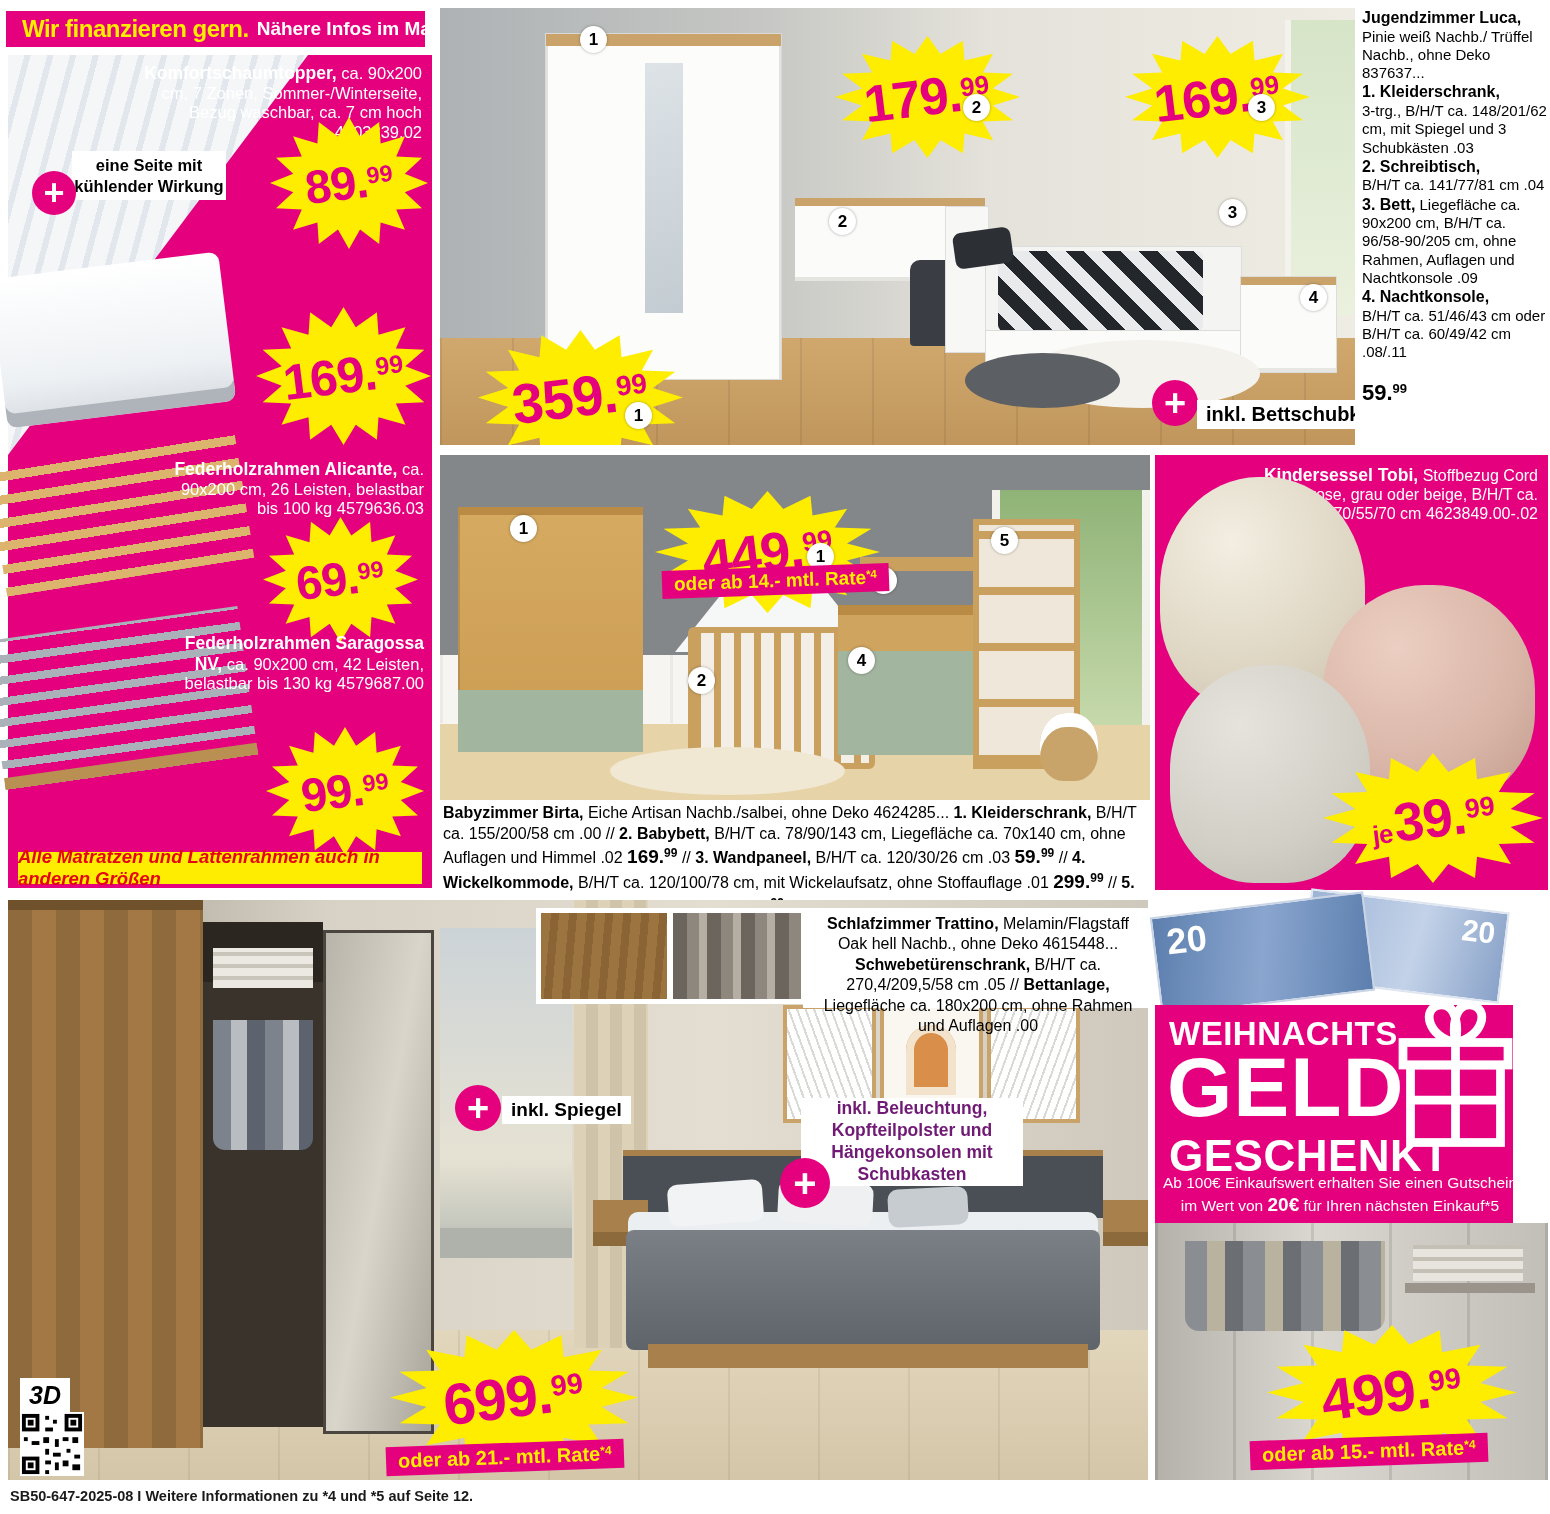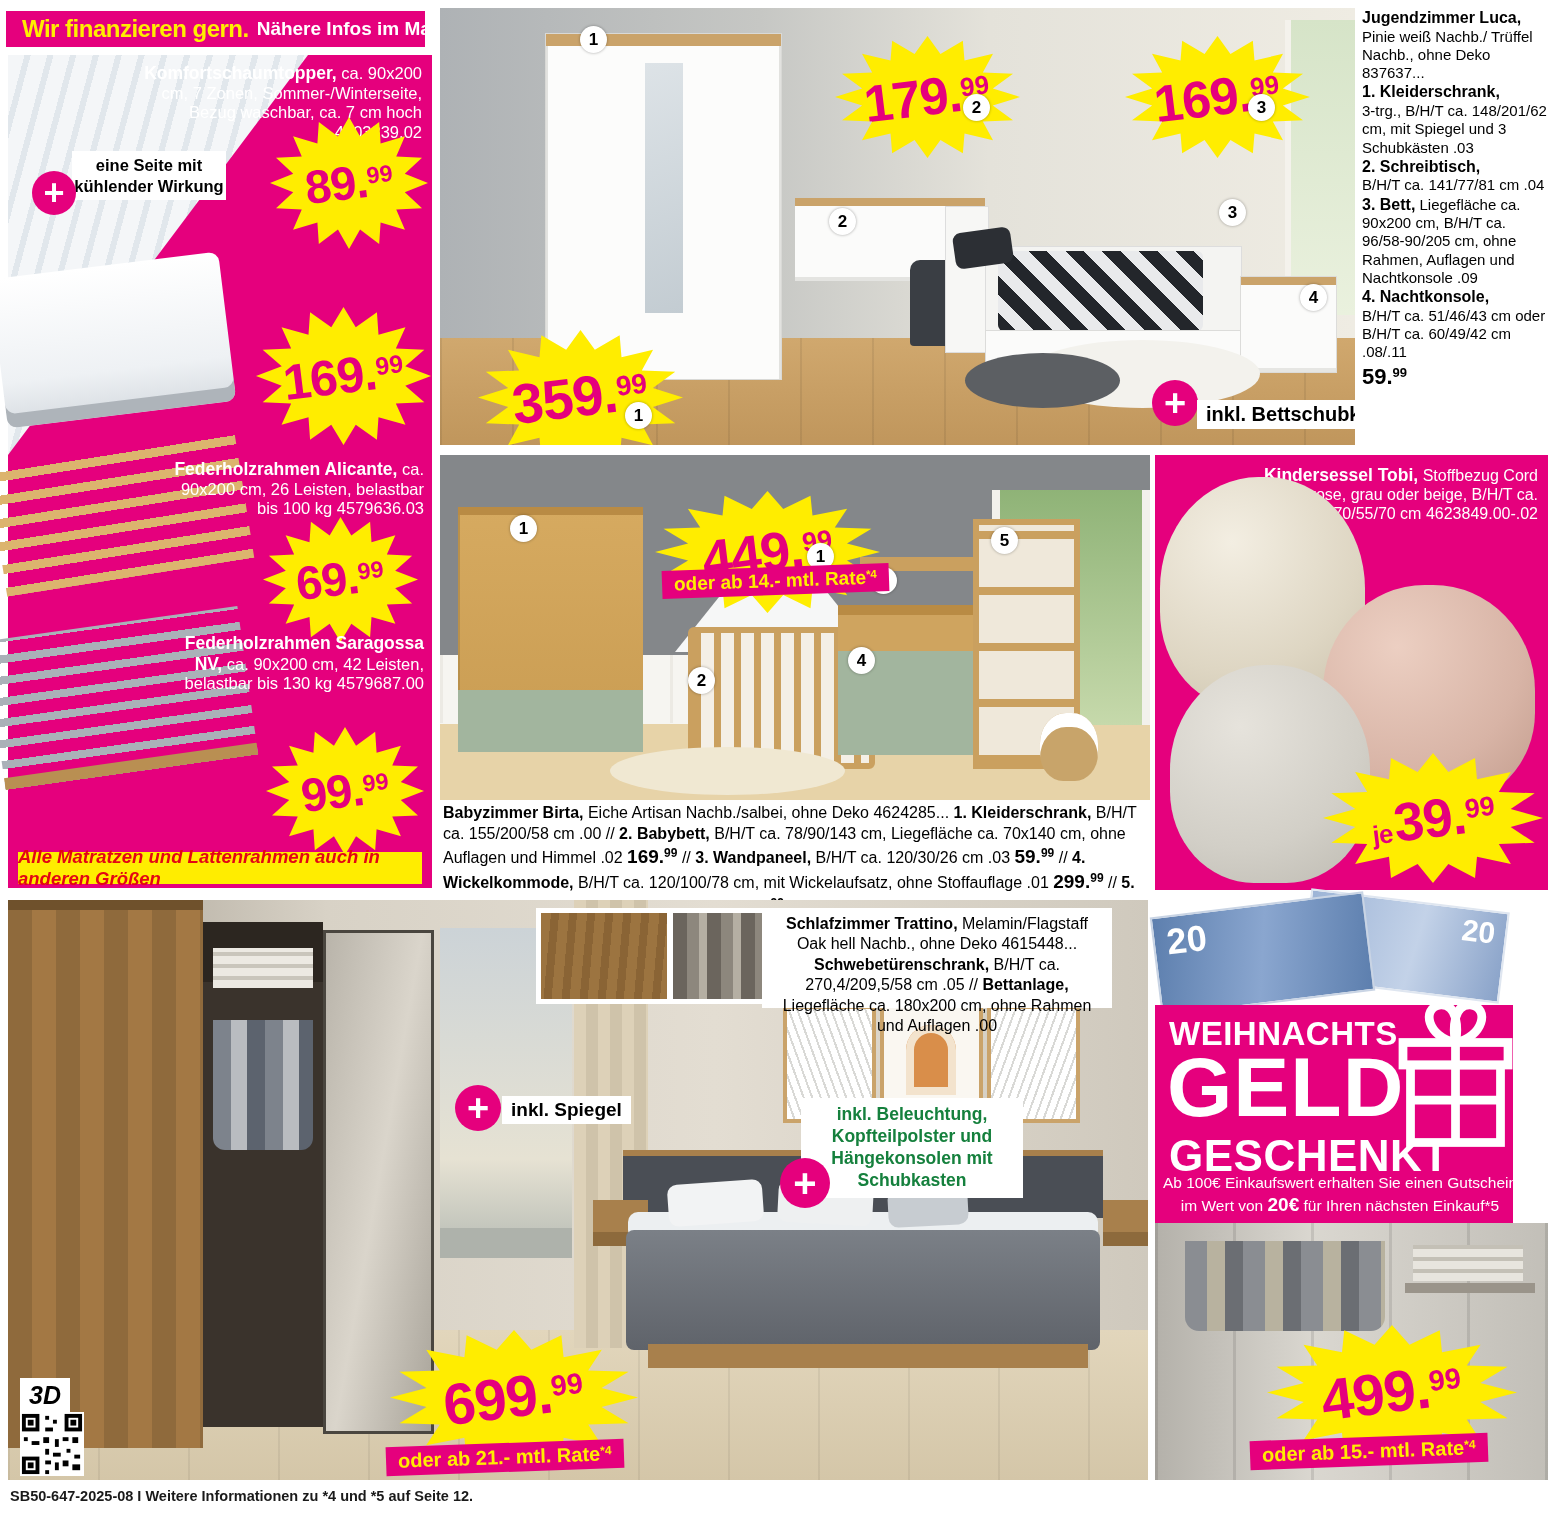--- a/index.html
+++ b/index.html
@@ -147,21 +147,21 @@
     <b class="blk" style="font-size:16px;">Jugendzimmer Luca,</b>
     <span>Pinie weiß Nachb./ Trüffel Nachb., ohne Deko 837637...</span>
     <b class="blk" style="font-size:16px;">1. Kleiderschrank,</b>
     <span>3-trg., B/H/T ca. 148/201/62 cm, mit Spiegel und 3 Schubkästen .03</span>
     <b class="blk" style="font-size:16px;">2. Schreibtisch,</b>
     <span>B/H/T ca. 141/77/81 cm .04</span>
     <br><b style="font-size:16px;">3. Bett,</b>
     <span>Liegefläche ca. 90x200 cm, B/H/T ca. 96/58-90/205 cm, ohne Rahmen, Auflagen und Nachtkonsole .09</span>
     <b class="blk" style="font-size:16px;">4. Nachtkonsole,</b>
     <span>B/H/T ca. 51/46/43 cm oder B/H/T ca. 60/49/42 cm .08/.11</span>
-    <div style="font-weight:800;font-size:22px;margin-top:2px;">
+    <div style="font-weight:800;font-size:22px;margin-top:18px;">
       <span>59.</span><span style="font-size:13px;vertical-align:.55em;">99</span>
     </div>
   </div>
 
   <div class="photo" style="left:440px;top:455px;width:710px;height:345px;background:linear-gradient(#84878a 0 58%,#f6f5f1 58% 78%,#e7d3a8 78%);">
     <div class="abs" style="left:0;top:200px;width:710px;height:68px;background:repeating-linear-gradient(90deg,#eceae4 0 3px,rgba(0,0,0,0) 3px 46px),#f6f5f1;"></div>
     <div class="abs" style="left:552px;top:35px;width:152px;height:235px;background:linear-gradient(#8fb377,#c6d9ab);border-left:8px solid #f2f1ec;box-shadow:inset -10px 0 0 #f2f1ec;"></div>
     <div class="abs" style="left:18px;top:52px;width:185px;height:245px;background:linear-gradient(#d6aa60,#c99c52);box-shadow:inset 0 -62px 0 #a2b59e,inset 0 8px 0 #b98b44,inset 92px 0 0 -90px #b9904a;"></div>
     <div class="abs" style="left:235px;top:72px;width:200px;height:125px;clip-path:polygon(50% 0,100% 100%,0 100%);background:rgba(255,255,255,.93);"></div>
     <div class="abs" style="left:248px;top:172px;width:175px;height:130px;background:repeating-linear-gradient(90deg,#caa05f 0 7px,rgba(0,0,0,0) 7px 20px),#f4efe6;border:6px solid #caa05f;border-radius:6px;"></div>
@@ -230,30 +230,30 @@
     <div class="abs" style="left:1095px;top:300px;width:45px;height:46px;background:#a8804c;box-shadow:inset 0 -14px 0 #8d6a3c;"></div>
     <div class="abs" style="left:620px;top:312px;width:470px;height:28px;background:#eceff1;border-radius:10px;"></div>
     <div class="abs" style="left:618px;top:330px;width:474px;height:120px;background:linear-gradient(#7b8087,#5f636a);border-radius:8px;"></div>
     <div class="abs" style="left:660px;top:282px;width:95px;height:42px;background:#f2f3f4;border-radius:10px;transform:rotate(-4deg);"></div>
     <div class="abs" style="left:770px;top:282px;width:95px;height:42px;background:#eef0f1;border-radius:10px;transform:rotate(3deg);"></div>
     <div class="abs" style="left:880px;top:288px;width:80px;height:38px;background:#c7ccd1;border-radius:10px;transform:rotate(-3deg);"></div>
     <div class="abs" style="left:640px;top:444px;width:440px;height:24px;background:#a8804c;"></div>
 
     <div class="abs" style="left:528px;top:8px;width:126px;height:86px;border:5px solid #fff;background:repeating-linear-gradient(95deg,#9c7440 0 10px,#8a6435 10px 18px);"></div>
     <div class="abs" style="left:660px;top:8px;width:128px;height:86px;border:5px solid #fff;background:repeating-linear-gradient(90deg,#6b655d 0 14px,#8d877d 14px 26px,#b5afa3 26px 34px);"></div>
-    <div class="abs" style="left:754px;top:8px;width:350px;height:100px;background:#fff;color:#000;font-size:16px;line-height:1.28;text-align:center;padding:6px 8px;box-sizing:border-box;">
+    <div class="abs" style="left:795px;top:8px;width:350px;height:100px;background:#fff;color:#000;font-size:16px;line-height:1.28;text-align:center;padding:6px 8px;box-sizing:border-box;">
       <b>Schlafzimmer Trattino,</b><span> Melamin/Flagstaff Oak hell Nachb., ohne Deko 4615448... </span><b>Schwebetürenschrank,</b><span> B/H/T ca. 270,4/209,5/58 cm .05 // </span><b>Bettanlage,</b><span> Liegefläche ca. 180x200 cm, ohne Rahmen und Auflagen .00</span>
     </div>
 
     <div class="plus" style="left:447px;top:185px;width:46px;height:46px;font-size:38px;">
         <span>+</span>
       </div>
     <div class="whitelabel" style="left:494px;top:196px;font-size:19px;"><span>inkl. Spiegel</span></div>
 
-    <div class="abs" style="left:793px;top:198px;width:222px;background:#fff;color:#15803d;font-weight:700;font-size:17.5px;line-height:1.25;text-align:center;padding:6px 6px;box-sizing:border-box;">
+    <div class="abs" style="left:793px;top:198px;width:222px;background:#fff;color:#701a75;font-weight:700;font-size:17.5px;line-height:1.25;text-align:center;padding:0 6px;box-sizing:border-box;">
       <span>inkl. Beleuchtung, Kopfteilpolster und Hängekonsolen mit Schubkasten</span>
     </div>
     <div class="plus" style="left:772px;top:258px;width:50px;height:50px;font-size:40px;">
         <span>+</span>
       </div>
 
     <div class="burst" style="left:382px;top:430px;width:248px;height:135px;">
       <div class="price" style="font-size:58px;"><span>699.</span><span class="sup">99</span></div>
     </div>
     <div class="ratebar" style="left:378px;top:543px;"><span>oder ab 21.- mtl. Rate</span><span class="rsup">*4</span></div>

